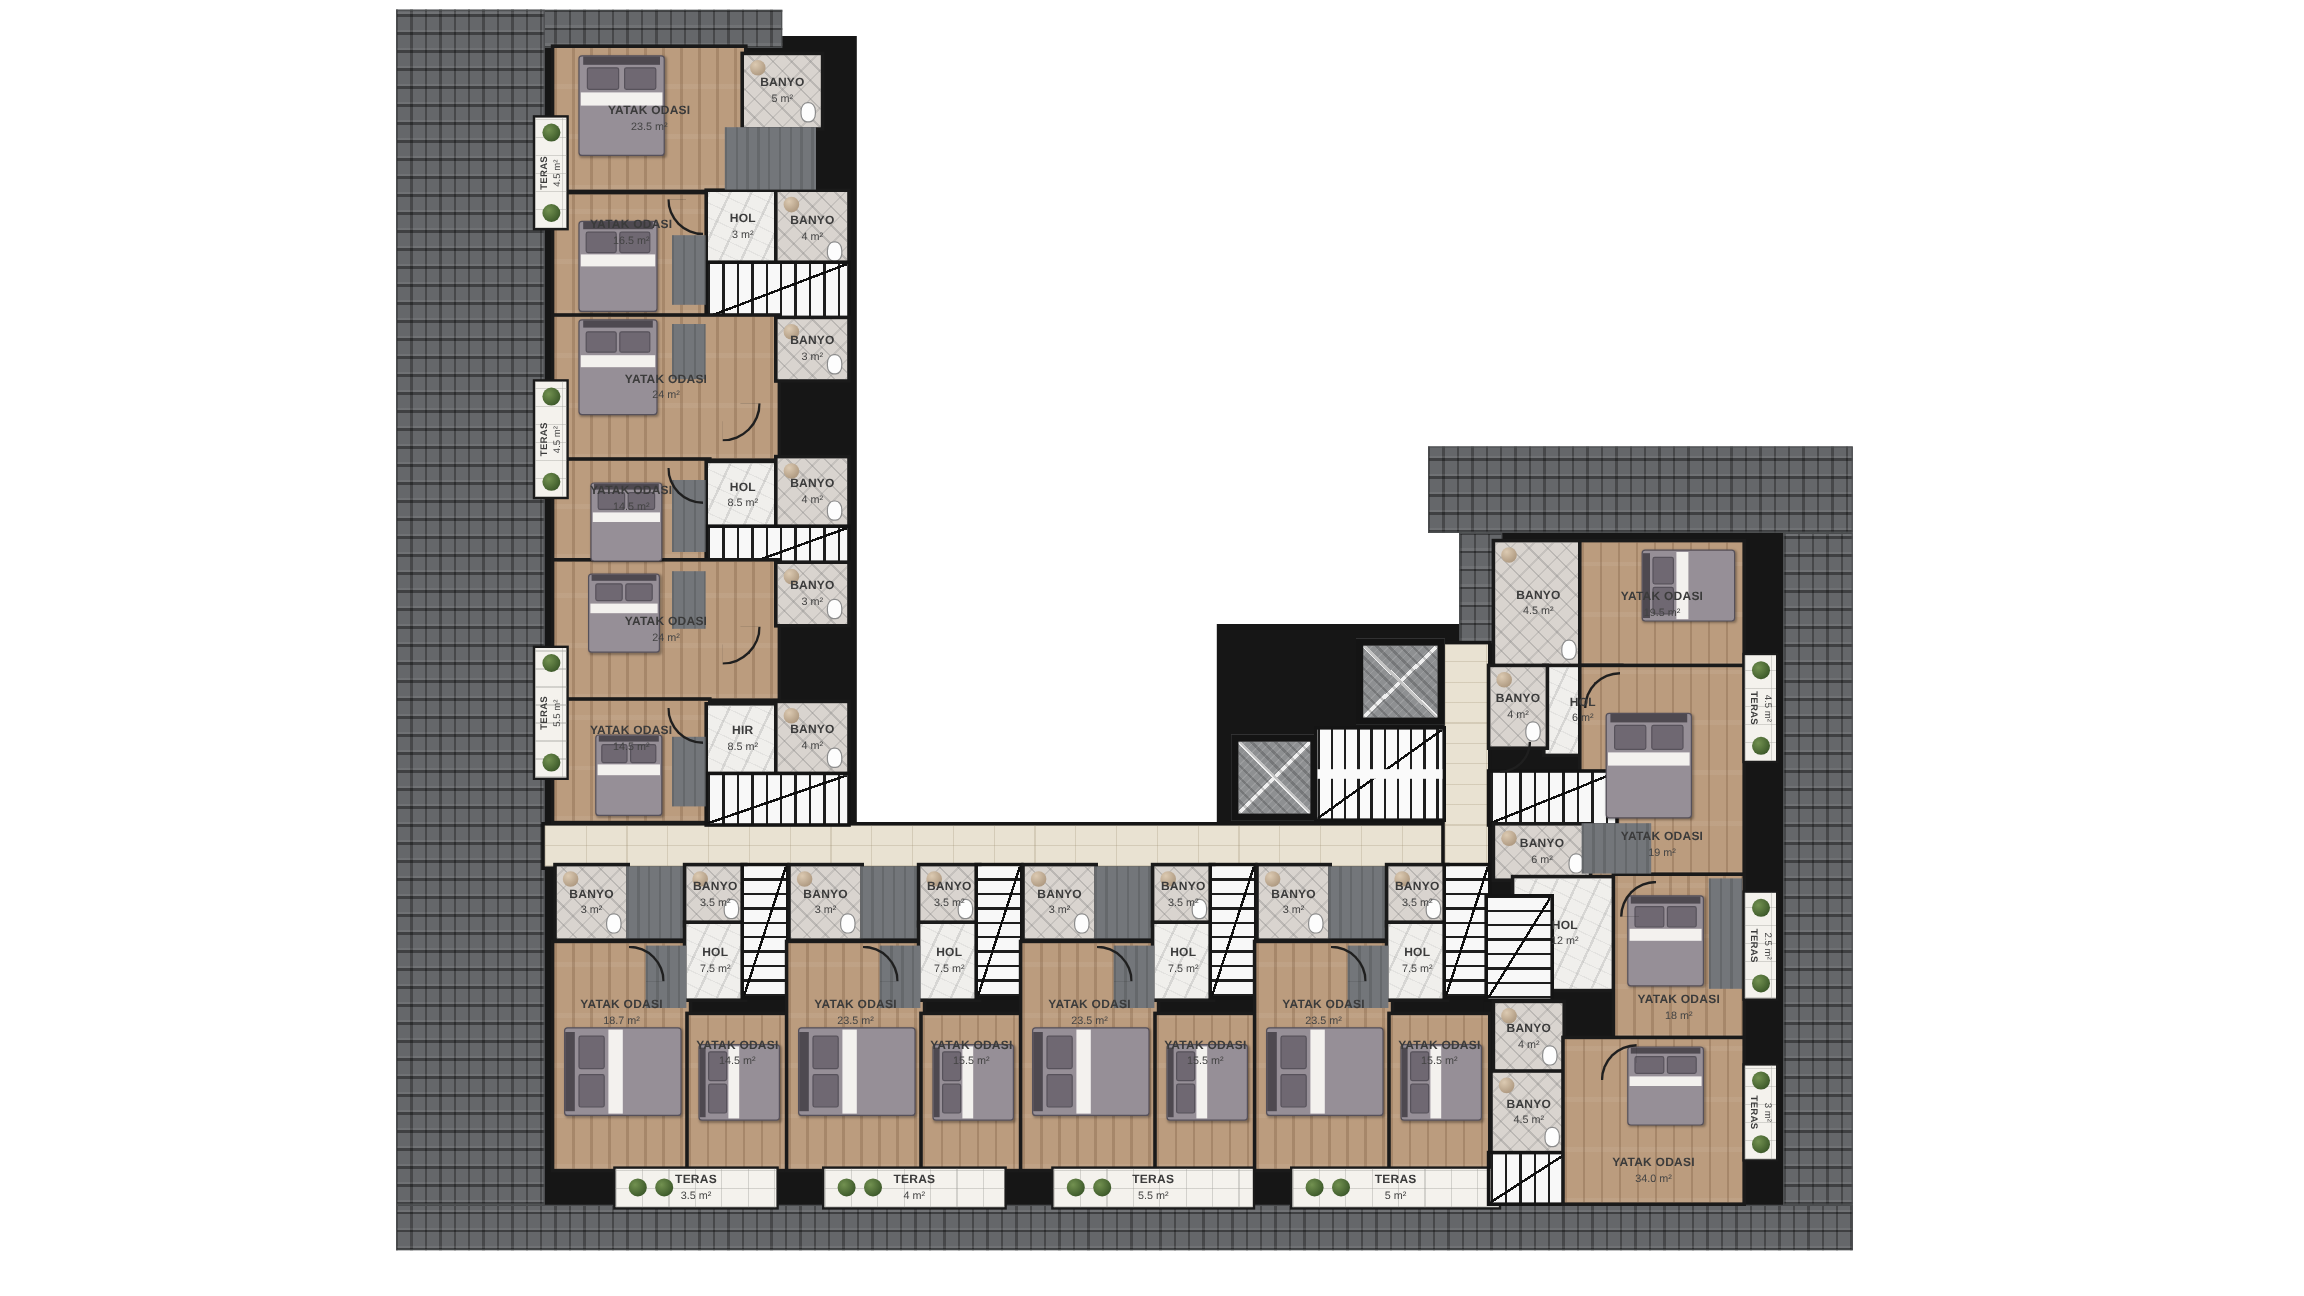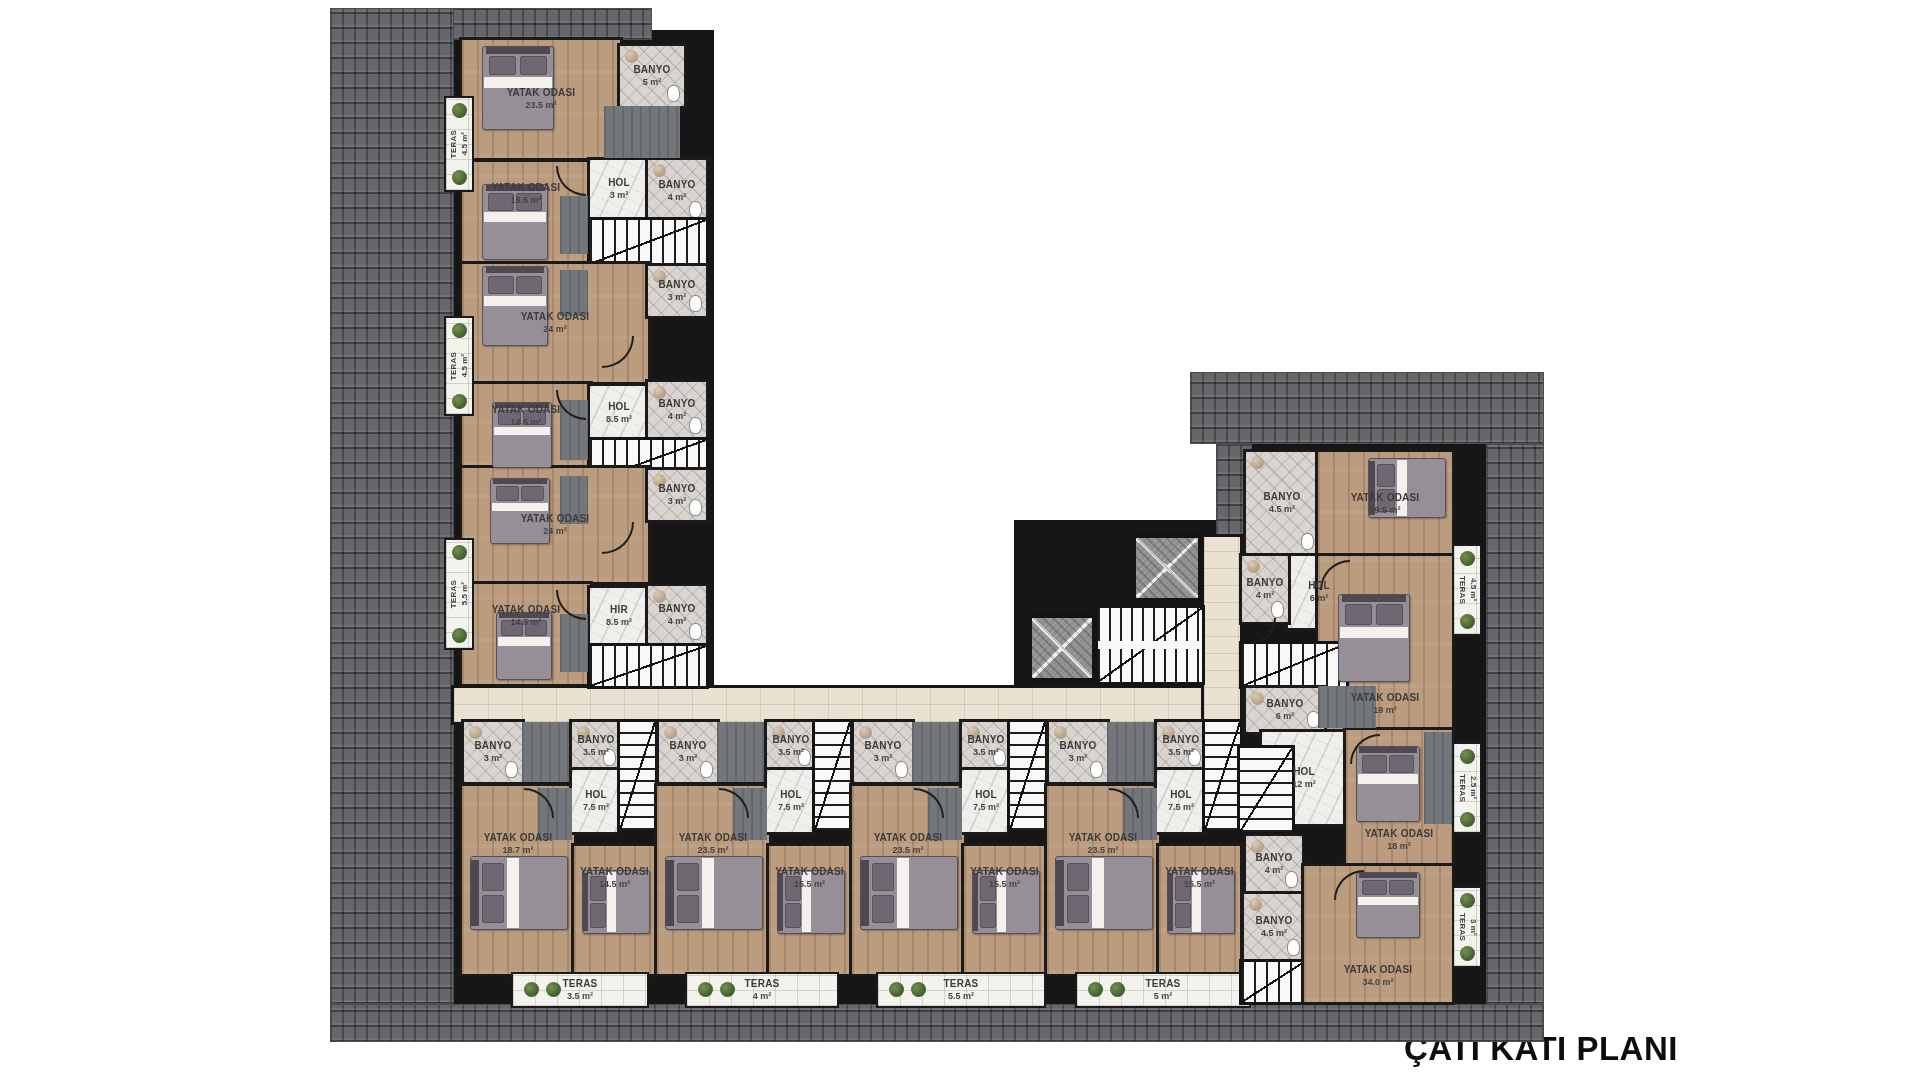--- a/index.html
+++ b/index.html
@@ -82,35 +82,34 @@
   .dir-w .hb{top:4%;bottom:4%;left:0;width:8%}
   .dir-w .p1{top:8%;left:11%;height:37%;width:21%}
   .dir-w .p2{bottom:8%;left:11%;height:37%;width:21%}
   .dir-w .sheet{top:2%;bottom:2%;left:37%;width:13%}
 
   .door{border-left:2px solid #1f1f1f;border-bottom:2px solid #1f1f1f;border-bottom-left-radius:100% 100%}
 
   .lbl{position:absolute;inset:0;display:flex;flex-direction:column;align-items:center;justify-content:center;
        text-align:center;pointer-events:none;line-height:1.25;z-index:2}
   .lbl .nm{font-weight:bold;font-size:10px;color:#3b3b3b;letter-spacing:.2px;white-space:nowrap}
-  .lbl .ar{font-weight:bold;font-size:9px;color:#444;white-space:nowrap}
+  .lbl .ar{font-weight:normal;font-size:9px;color:#444;white-space:nowrap}
   .lp-t .lbl{justify-content:flex-start;padding-top:20px}
   .lp-t2 .lbl{justify-content:flex-start;padding-top:46px}
   .lp-b .lbl{justify-content:flex-end;padding-bottom:14px}
   .terasv .lbl{flex-direction:row;gap:1px}
   .terasv .lbl .nm,.terasv .lbl .ar{font-size:8px;writing-mode:vertical-rl}
   .tvl .lbl .nm,.tvl .lbl .ar{transform:rotate(180deg)}
 
   .title{position:absolute;font-weight:bold;font-size:33px;color:#0d0d0d;letter-spacing:.5px;white-space:nowrap}
 </style>
 </head>
 <body>
 
 <div class="canvas" id="canvas">
-  <div class="title" style="left: 1404px; top: 1030px;">ÇATI KATI PLANI</div>
 <div class="el wallbg" style="left: 452px; top: 30px; width: 262px; height: 660px;"></div>
     <div class="el wallbg" style="left: 452px; top: 712px; width: 802px; height: 296px;"></div>
     <div class="el wallbg" style="left: 1236px; top: 444px; width: 250px; height: 562px;"></div>
     <div class="el wallbg" style="left: 1014px; top: 520px; width: 204px; height: 172px;"></div>
     <div class="el roof" style="left: 330px; top: 8px; width: 322px; height: 32px;"></div>
     <div class="el roof" style="left: 330px; top: 8px; width: 124px; height: 996px;"></div>
     <div class="el roof" style="left: 330px; top: 1004px; width: 1214px; height: 38px;"></div>
     <div class="el roof" style="left: 553px; top: 40px; width: 62px; height: 46px;"></div>
     <div class="el roof" style="left: 1190px; top: 372px; width: 354px; height: 72px;"></div>
     <div class="el roof" style="left: 1216px; top: 444px; width: 36px; height: 92px;"></div>

